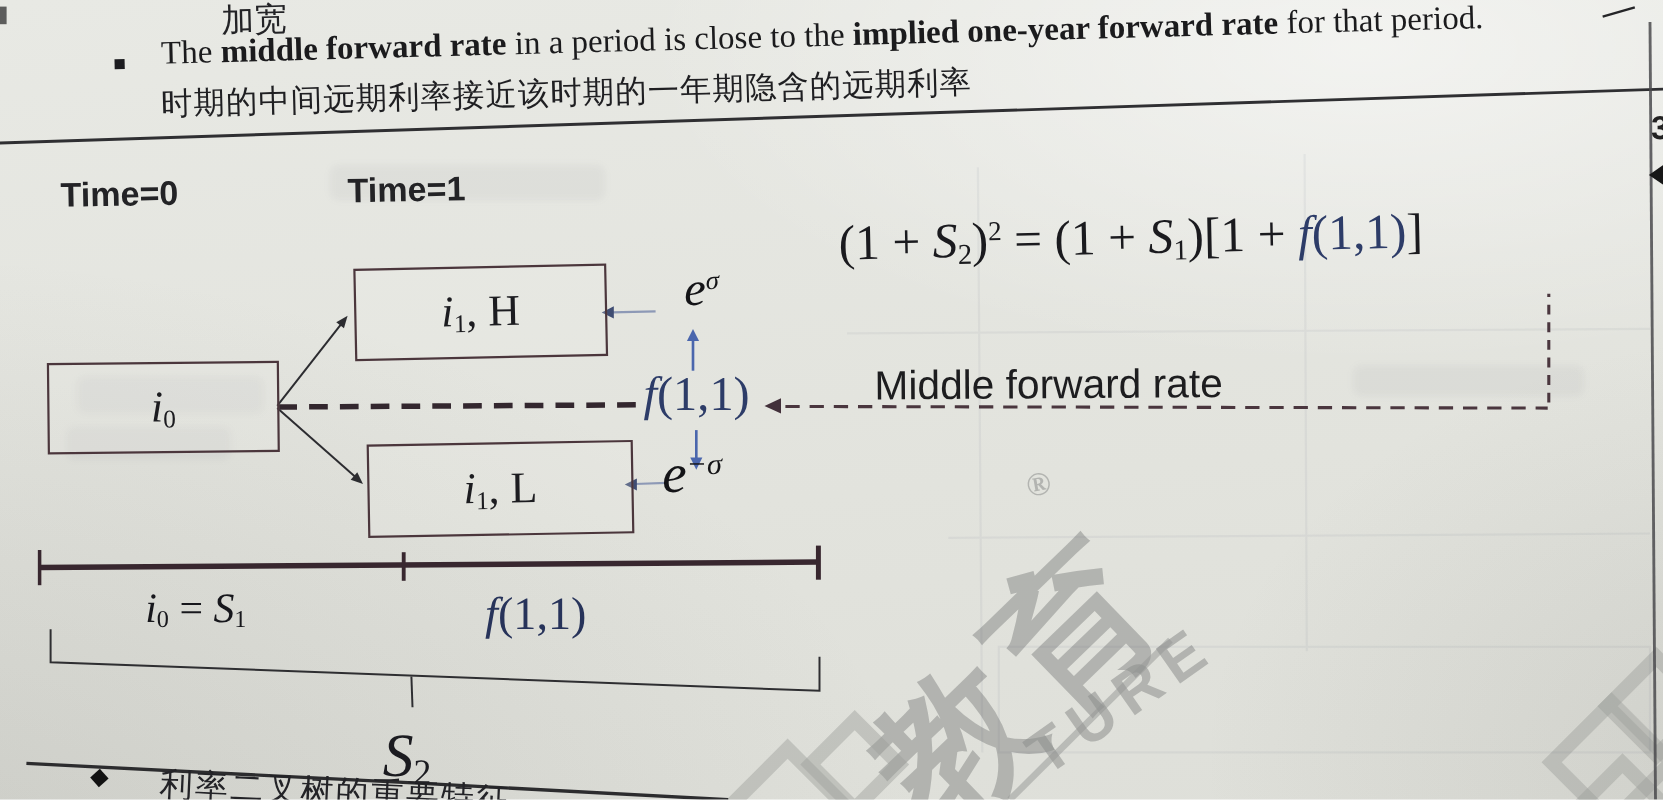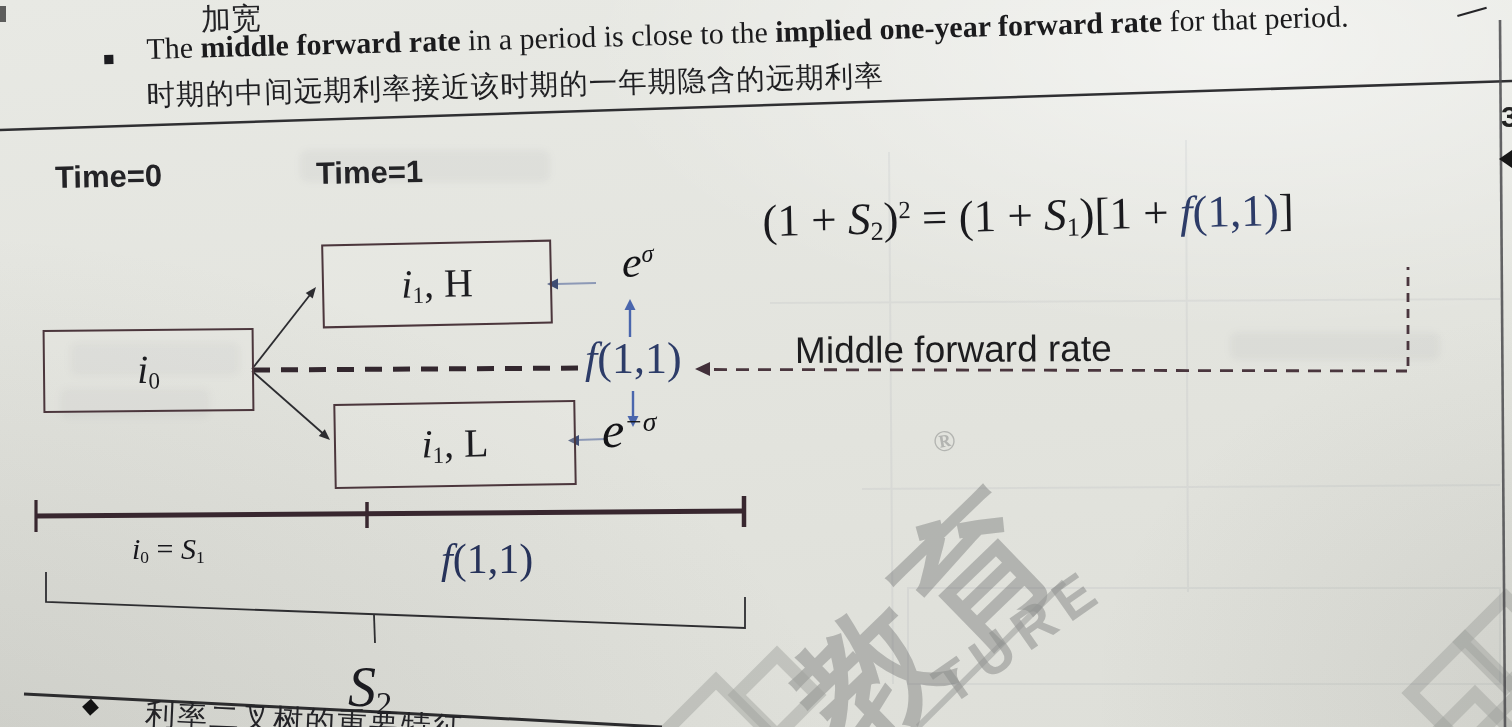--- a/index.html
+++ b/index.html
@@ -136,20 +136,20 @@
   <div class="abs math" style="left:622px;top:238px;font-size:44px;color:#141417;"><span>e</span><span class="p" style="font-style:italic;">σ</span></div>
   <div class="abs math" style="left:602px;top:402px;font-size:50px;color:#141417;font-family:Liberation Serif, serif;"><span>e</span><span class="p" style="font-style:italic;">−σ</span></div>
 
   <div class="abs math blue" style="left:585px;top:334px;font-size:44px;"><span>f</span><span class="rm">(1,1)</span></div>
   <div class="abs sans" style="left:795px;top:329px;font-size:37px;transform:rotate(-0.4deg);color:#1d1d1f;">Middle forward rate</div>
 
   <div class="abs ser" style="left:762px;top:196px;font-size:45px;transform:rotate(-1.2deg);transform-origin:0 0;color:#1a1a1e;">
     <span>(1 + </span><span class="math">S</span><span class="s">2</span><span>)</span><span class="p">2</span><span> = (1 + </span><span class="math">S</span><span class="s">1</span><span>)[1 + </span><span class="blue"><span class="math">f</span><span>(1,1)</span></span><span>]</span>
   </div>
 
-  <div class="abs math" style="left:132px;top:532px;font-size:30px;color:#17171c;"><span>i</span><span class="s">0</span><span class="rm"> = </span><span>S</span><span class="s">1</span></div>
+  <div class="abs math" style="left:132px;top:532px;font-size:38px;color:#17171c;"><span>i</span><span class="s">0</span><span class="rm"> = </span><span>S</span><span class="s">1</span></div>
   <div class="abs math" style="left:441px;top:536px;font-size:42px;color:#27335a;"><span>f</span><span class="rm">(1,1)</span></div>
   <div class="abs math" style="left:348px;top:656px;font-size:56px;color:#1b1b20;"><span>S</span><span class="s">2</span></div>
 
   <div class="abs" style="left:82px;top:694px;font-size:22px;transform:rotate(3deg);color:#121212;">◆</div>
   <div class="abs ser" style="left:146px;top:697px;font-size:30px;letter-spacing:2px;transform:rotate(2.6deg);transform-origin:0 0;color:#232327;">利率二叉树的重要特征</div>
 
 </div>
 
 </body></html>

